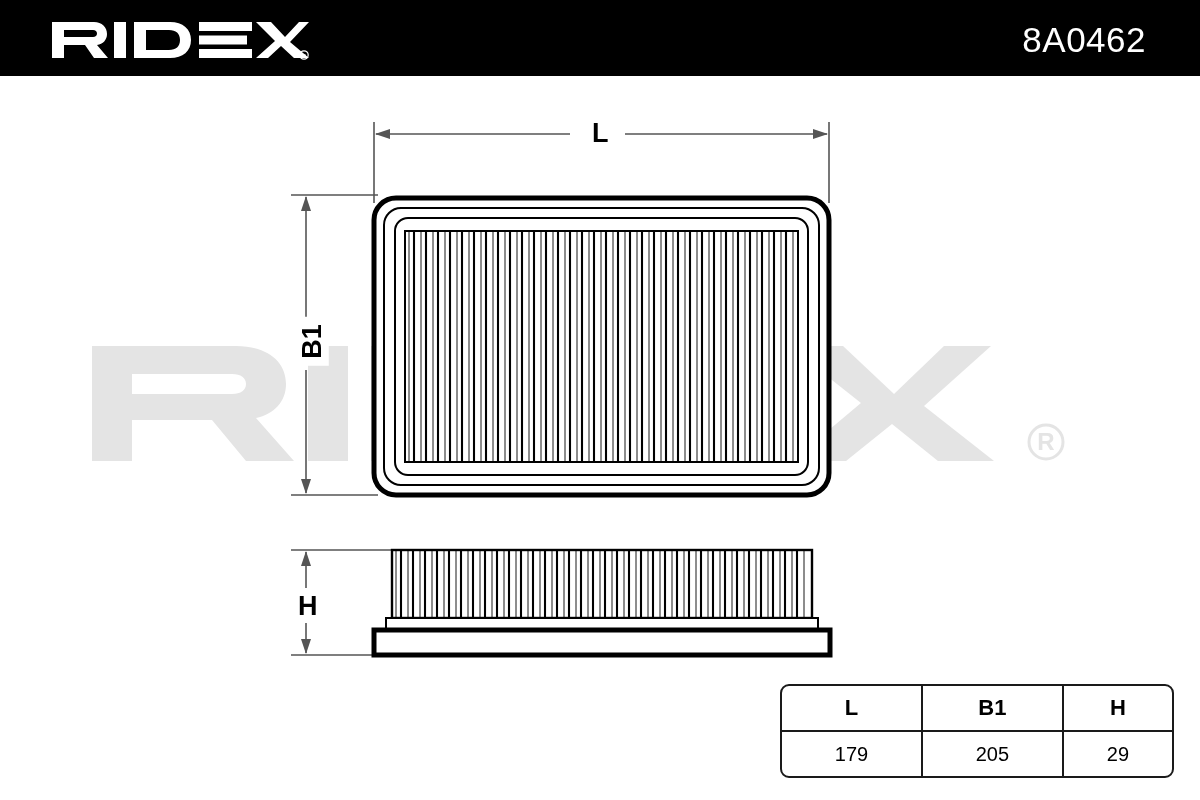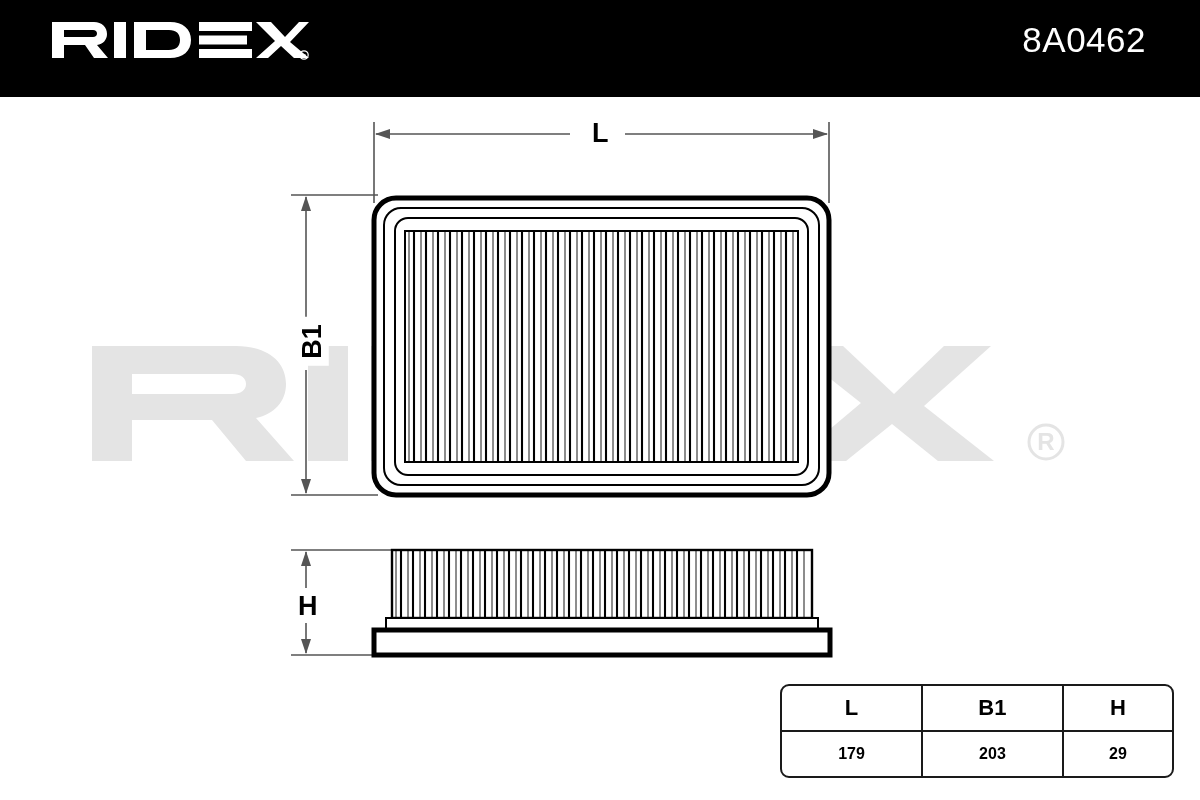--- a/index.html
+++ b/index.html
@@ -17,21 +17,21 @@
     overflow: hidden;
     background: #ffffff;
   }
 
   
   .header-bar {
     position: absolute;
     left: 0;
     top: 0;
     width: 1200px;
-    height: 97px;
+    height: 76px;
     background: #000000;
   }
   .brand-logo {
     position: absolute;
     left: 50px;
     top: 18px;
     width: 260px;
     height: 44px;
   }
   .brand-logo svg { display: block; }
@@ -120,22 +120,22 @@
     color: #000000;
     height: 44px;
     padding: 0;
   }
   .dim-table th {
     font-size: 22px;
     font-weight: bold;
     border-bottom: 2px solid #1a1a1a;
   }
   .dim-table td {
-    font-size: 16px;
-    font-weight: 700;
+    font-size: 20px;
+    font-weight: 400;
   }
   .dim-table th.sep, .dim-table td.sep {
     border-left: 2px solid #1a1a1a;
   }
   .col-l  { width: 36%; }
   .col-b1 { width: 36%; }
   .col-h  { width: 28%; }
 </style>
 </head>
 <body>
@@ -413,20 +413,20 @@
       <thead>
         <tr>
           <th class="col-l">L</th>
           <th class="col-b1 sep">B1</th>
           <th class="col-h sep">H</th>
         </tr>
       </thead>
       <tbody>
         <tr>
           <td class="col-l">179</td>
-          <td class="col-b1 sep">203</td>
+          <td class="col-b1 sep">205</td>
           <td class="col-h sep">29</td>
         </tr>
       </tbody>
     </table>
   </div>
 
 </div>
 
 </body></html>

